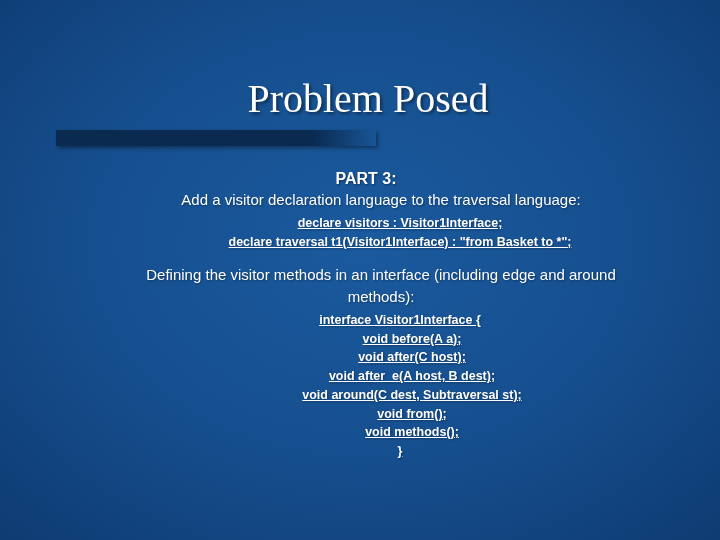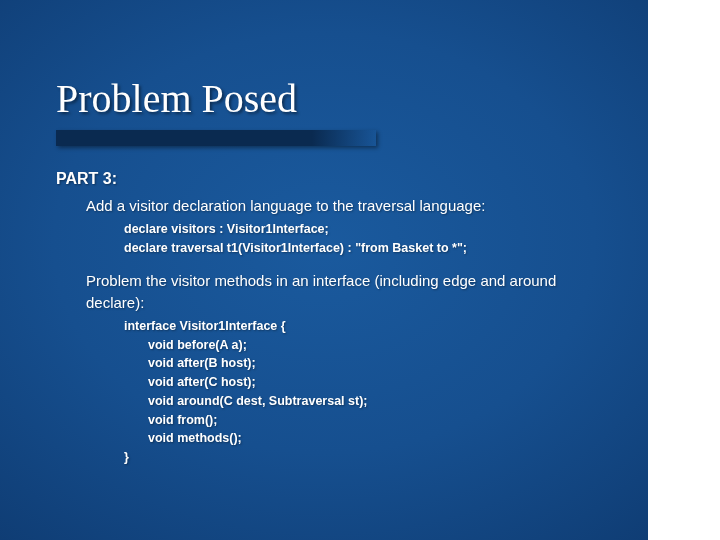--- a/index.html
+++ b/index.html
@@ -4,31 +4,32 @@
 <style>
   html, body {
     margin: 0;
     padding: 0;
     width: 720px;
     height: 540px;
     overflow: hidden;
     font-family: Arial, Helvetica, sans-serif;
   }
   .slide {
-    width: 648px;
+    width: 720px;
     height: 540px;
     background: radial-gradient(ellipse 900px 700px at 50% 45%,
       #1a5a9e 0%,
       #164f8f 30%,
       #0e3a70 60%,
       #072448 85%,
       #041530 100%);
     position: relative;
     color: #ffffff;
     box-sizing: border-box;
+    text-align: center;
   }
   .title-block {
     position: absolute;
     top: 78px;
     left: 56px;
     right: 40px;
   }
   .slide-title {
     font-family: "Times New Roman", Times, serif;
     font-size: 40px;
@@ -49,33 +50,34 @@
     position: absolute;
     top: 168px;
     left: 56px;
     right: 44px;
     font-size: 14.5px;
     line-height: 1.35;
   }
   .part-label {
     font-weight: 700;
     font-size: 16px;
-    margin-bottom: 6px;
+    margin-bottom: 0;
     text-shadow: 1px 1px 2px rgba(0,0,0,0.4);
   }
   .level1 {
     margin-left: 30px;
     margin-bottom: 4px;
     font-size: 15px;
     text-shadow: 1px 1px 2px rgba(0,0,0,0.35);
   }
   .code-block {
     margin-left: 68px;
     margin-top: 2px;
     margin-bottom: 14px;
+    text-decoration: underline;
   }
   .code-line {
     font-size: 12.5px;
     font-weight: 700;
     line-height: 1.5;
     text-shadow: 1px 1px 2px rgba(0,0,0,0.35);
     white-space: pre;
   }
   .code-block.indent-inner .code-line.inner {
     padding-left: 24px;
@@ -95,28 +97,28 @@
 
     <div class="part-label">PART 3:</div>
 
     <div class="level1">Add a visitor declaration language to the traversal language:</div>
 
     <div class="code-block">
       <div class="code-line">declare visitors : Visitor1Interface;</div>
       <div class="code-line">declare traversal t1(Visitor1Interface) : "from Basket to *";</div>
     </div>
 
-    <div class="level1">Problem the visitor methods in an interface (including edge and around</div>
-    <div class="level1" style="margin-top:-3px;">declare):</div>
+    <div class="level1">Defining the visitor methods in an interface (including edge and around</div>
+    <div class="level1" style="margin-top:-3px;">methods):</div>
 
     <div class="code-block indent-inner">
       <div class="code-line">interface Visitor1Interface {</div>
       <div class="code-line inner">void before(A a);</div>
-      <div class="code-line inner">void after(B host);</div>
       <div class="code-line inner">void after(C host);</div>
+      <div class="code-line inner">void after_e(A host, B dest);</div>
       <div class="code-line inner">void around(C dest, Subtraversal st);</div>
       <div class="code-line inner">void from();</div>
       <div class="code-line inner">void methods();</div>
       <div class="code-line">}</div>
     </div>
 
   </div>
 
 </div>
 

